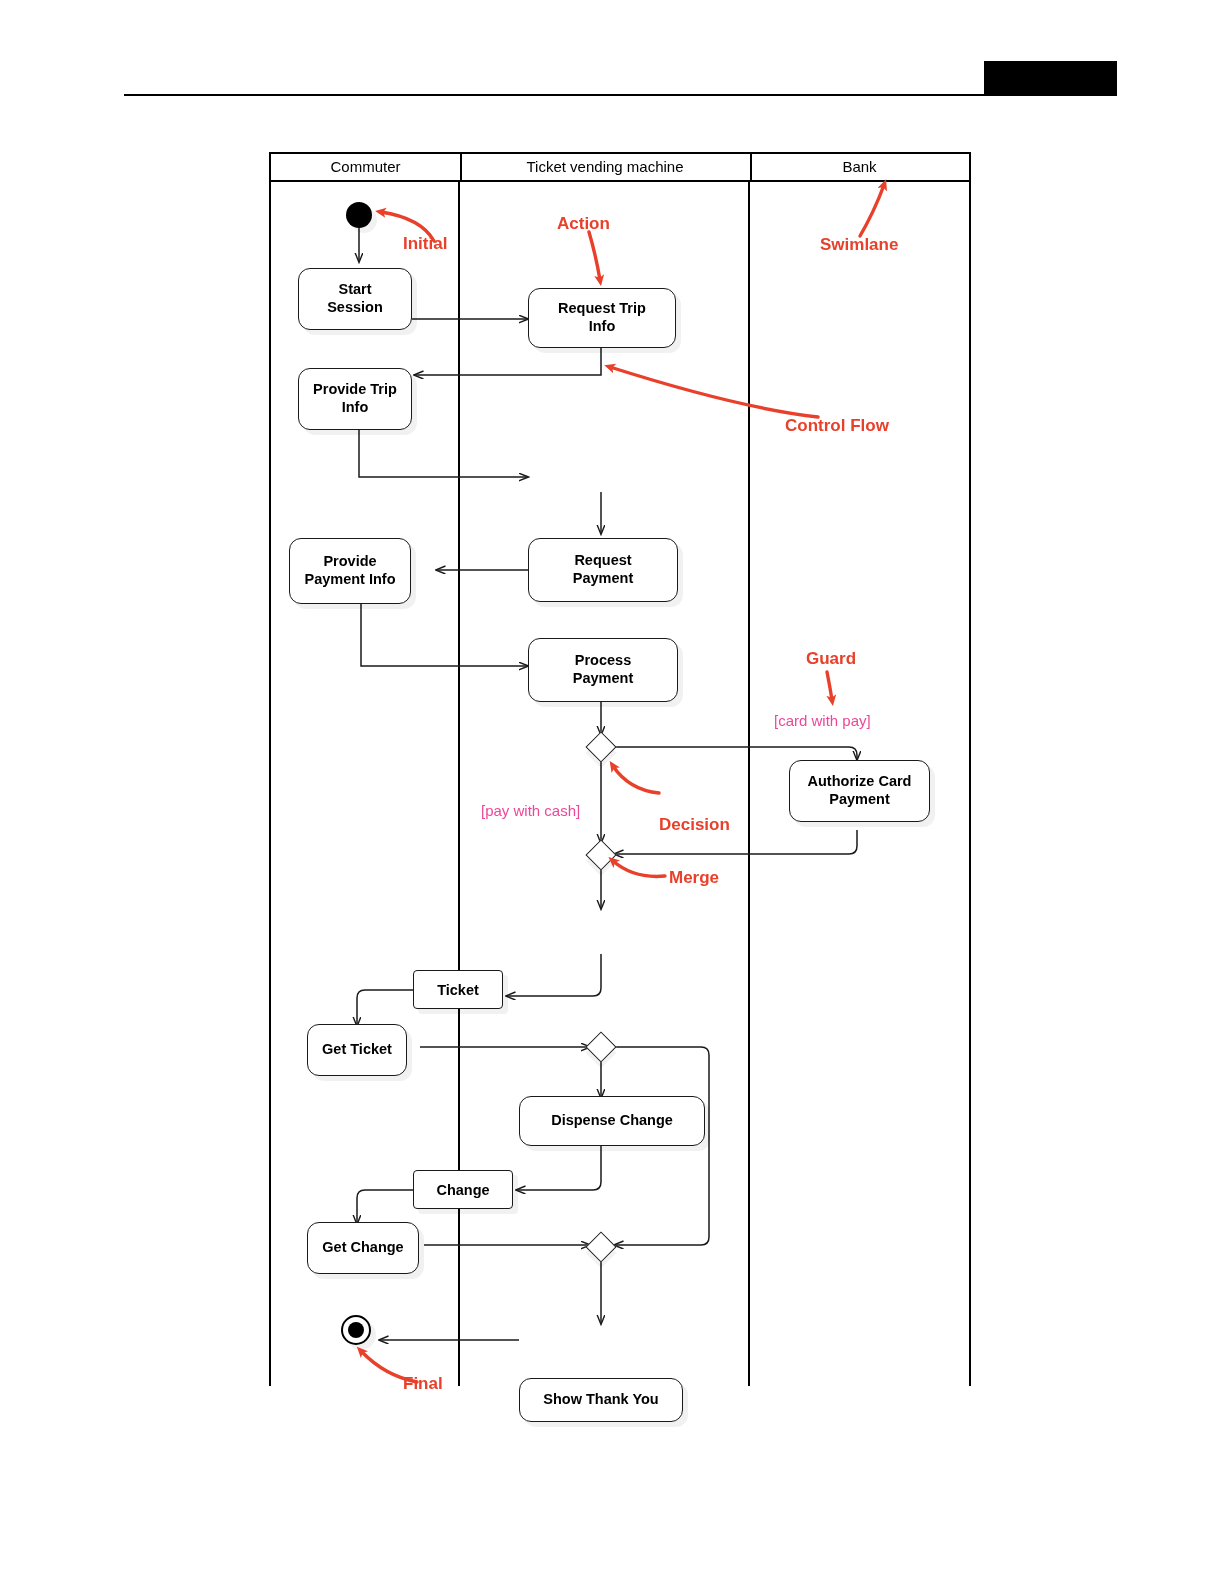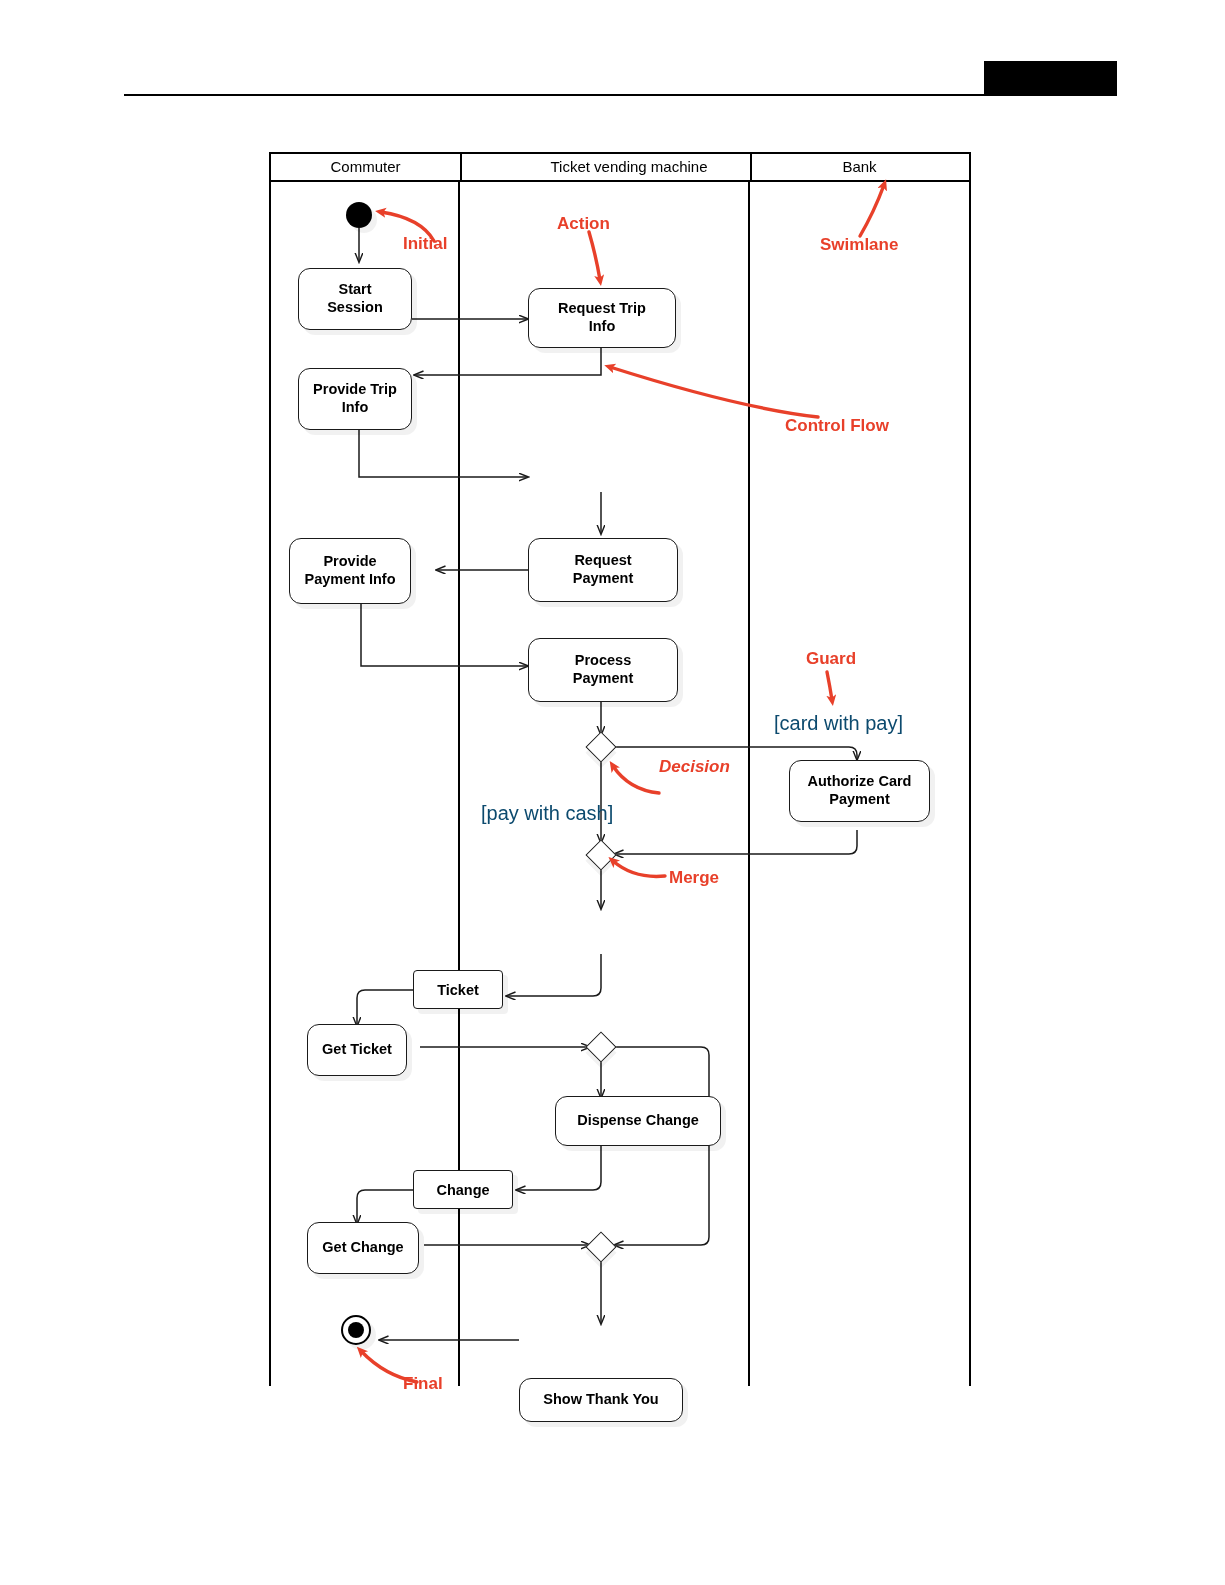--- a/index.html
+++ b/index.html
@@ -155,22 +155,22 @@
     border: 1.5px solid #1a1a1a;
     box-sizing: border-box;
     transform: rotate(45deg);
     box-shadow: 4px 4px 0 rgba(0,0,0,0.05);
     z-index: 6;
   }
 
   
   .guard-text {
     position: absolute;
-    font-size: 20px;
-    color: #0c4a6e;
+    font-size: 15px;
+    color: #ec4899;
     white-space: nowrap;
     z-index: 7;
   }
 
   
   .annot {
     position: absolute;
     font-size: 17px;
     font-weight: bold;
     color: #e8402a;
@@ -194,21 +194,21 @@
 <body>
 
 <div id="page-header-rule"></div>
 <div id="redacted-block"></div>
 
 <div id="diagram">
 
   <div class="lane-header-row">
     <div class="lane-header" style="left:0px; width:189px;">Commuter</div>
     <div class="lane-divider-head" style="left:189px;"></div>
-    <div class="lane-header" style="left:189px; width:290px;padding-left:24px;">Ticket vending machine</div>
+    <div class="lane-header" style="left:189px; width:290px;">Ticket vending machine</div>
     <div class="lane-divider-head" style="left:479px;"></div>
     <div class="lane-header" style="left:479px; width:219px;text-align:center;">Bank</div>
   </div>
 
   <div class="lane-body-border" style="left:0px;"></div>
   <div class="lane-body-border" style="left:189px;"></div>
   <div class="lane-body-border" style="left:479px;"></div>
   <div class="lane-body-border" style="left:700px;"></div>
 
   <svg class="overlay flow-layer" viewBox="0 0 702 1234">
@@ -328,21 +328,21 @@
   <div class="object-node" style="left:144px; top:818px; width:90px; height:39px;">
     <span>Ticket</span>
   </div>
 
   <div class="action" style="left:38px; top:872px; width:100px; height:52px;">
     <span>Get Ticket</span>
   </div>
 
   <div class="diamond" style="left:321px; top:884px;"></div>
 
-  <div class="action" style="left:250px; top:944px; width:166px; height:50px;margin-left:36px;">
+  <div class="action" style="left:250px; top:944px; width:186px; height:50px;">
     <span>Dispense Change</span>
   </div>
 
   <div class="object-node" style="left:144px; top:1018px; width:100px; height:39px;">
     <span>Change</span>
   </div>
 
   <div class="action" style="left:38px; top:1070px; width:112px; height:52px;">
     <span>Get Change</span>
   </div>
@@ -382,17 +382,17 @@
 
       <path d="M 148,1230 Q 116,1224 92,1199" marker-end="url(#rah)"></path>
     </g>
   </svg>
 
   <div class="annot" style="left:134px; top:82px;">Initial</div>
   <div class="annot" style="left:288px; top:62px;">Action</div>
   <div class="annot" style="left:551px; top:83px;">Swimlane</div>
   <div class="annot" style="left:516px; top:264px;">Control Flow</div>
   <div class="annot" style="left:537px; top:497px;">Guard</div>
-  <div class="annot" style="left:390px; top:605px;font-style:italic;">Decision</div>
+  <div class="annot" style="left:390px; top:663px;">Decision</div>
   <div class="annot" style="left:400px; top:716px;">Merge</div>
   <div class="annot" style="left:134px; top:1222px;">Final</div>
 
 </div>
 
 </body></html>

